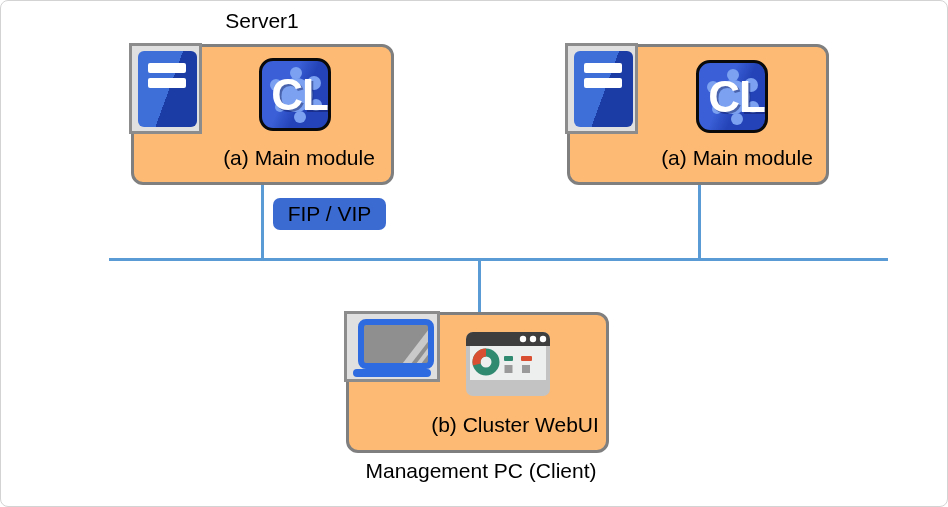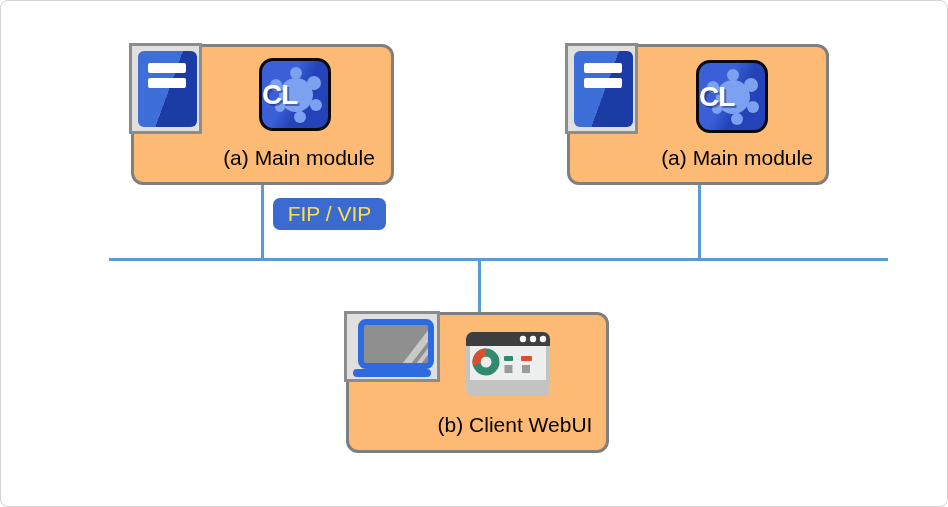--- a/index.html
+++ b/index.html
@@ -31,37 +31,38 @@
   .tower .bar.b2{top:27px;}
   
   .cl-icon{
     position:absolute;box-sizing:border-box;width:72px;height:73px;
     border:3px solid #0a0a0a;border-radius:14px;overflow:hidden;
     background:linear-gradient(115deg,var(--cl_bg_light,#3a5fd6) 40%,var(--cl_bg_dark,#2443b8) 60%);
   }
   .cl-icon svg{position:absolute;left:0;top:0;}
   .cl-text{
     position:absolute;left:0;top:0;width:100%;height:67px;line-height:67px;
-    text-align:left;color:#fff;font-size:28px;font-weight:bold;letter-spacing:-1px;
+    text-align:right;color:#fff;font-size:44px;font-weight:bold;letter-spacing:-1px;
     text-shadow:2px 2px 0 rgba(15,25,90,.45);
   }
   
   .net{position:absolute;background:var(--line_blue,#5b9bd5);}
   
   .badge{
     position:absolute;box-sizing:border-box;background:var(--badge_blue,#3b6ad0);
-    color:#fde047;font-size:21px;line-height:32px;text-align:center;
+    color:#000000;font-size:21px;line-height:32px;text-align:center;
     border-radius:7px;white-space:nowrap;
   }
 </style>
 </head>
 <body>
 
 <div class="canvas">
 
+  <div class="title abs" style="left:151px;top:7px;width:220px;">Server1</div>
 
   <div class="net" style="left:260px;top:183px;width:3px;height:76px;"></div>
   <div class="net" style="left:697px;top:183px;width:3px;height:76px;"></div>
   <div class="net" style="left:108px;top:257px;width:779px;height:3px;"></div>
   <div class="net" style="left:477px;top:260px;width:3px;height:52px;"></div>
 
   <div class="node-box" style="left:130px;top:43px;width:263px;height:141px;">
     <div class="label" style="left:55px;top:98px;width:220px;position:absolute;">(a) Main module</div>
   </div>
   <div class="icon-frame" style="left:128px;top:42px;width:73px;height:91px;">
@@ -105,21 +106,21 @@
           <circle cx="38" cy="56" r="6"></circle>
         <circle cx="18" cy="46" r="5"></circle>
       </g>
     </svg>
     <div class="cl-text">CL</div>
   </div>
 
   <div class="badge" style="left:272px;top:197px;width:113px;height:32px;">FIP / VIP</div>
 
   <div class="node-box" style="left:345px;top:311px;width:263px;height:141px;">
-    <div class="label" style="left:56px;top:97px;width:220px;position:absolute;">(b) Client WebUI</div>
+    <div class="label" style="left:56px;top:97px;width:220px;position:absolute;">(b) Cluster WebUI</div>
   </div>
   <div class="icon-frame" style="left:343px;top:310px;width:96px;height:71px;">
     <svg width="90" height="65" viewBox="0 0 90 65">
       <defs>
         <clipPath id="scr">
             <rect x="17" y="11" width="64" height="38" rx="2"></rect>
           </clipPath>
       </defs>
       <rect x="14" y="8" width="70" height="44" rx="5" style="fill:var(--screen_gray,#8f8f8f);stroke:var(--laptop_blue,#2e6be0);stroke-width:6"></rect>
       <g clip-path="url(#scr)" style="stroke:var(--screen_shine,#c9c9c9)">
@@ -142,14 +143,15 @@
     <circle cx="20" cy="30" r="9.5" fill="none" style="stroke:var(--donut_teal,#2f8a70)" stroke-width="8"></circle>
     <path d="M 10.8 32.5 A 9.5 9.5 0 0 1 20 20.5" fill="none" style="stroke:var(--donut_red,#d85031)" stroke-width="8"></path>
     <g>
       <rect x="38" y="24" width="9" height="5" rx="1" style="fill:var(--donut_teal,#2f8a70)"></rect>
       <rect x="38.5" y="33" width="8" height="8" style="fill:var(--legend_gray,#9a9a9a)"></rect>
       <rect x="55" y="24" width="11" height="5" rx="1" style="fill:var(--donut_red,#d85031)"></rect>
       <rect x="56" y="33" width="8" height="8" style="fill:var(--legend_gray,#9a9a9a)"></rect>
     </g>
   </svg>
 
+  <div class="caption" style="left:330px;top:457px;width:300px;">Management PC (Client)</div>
 
 </div>
 
 </body></html>

